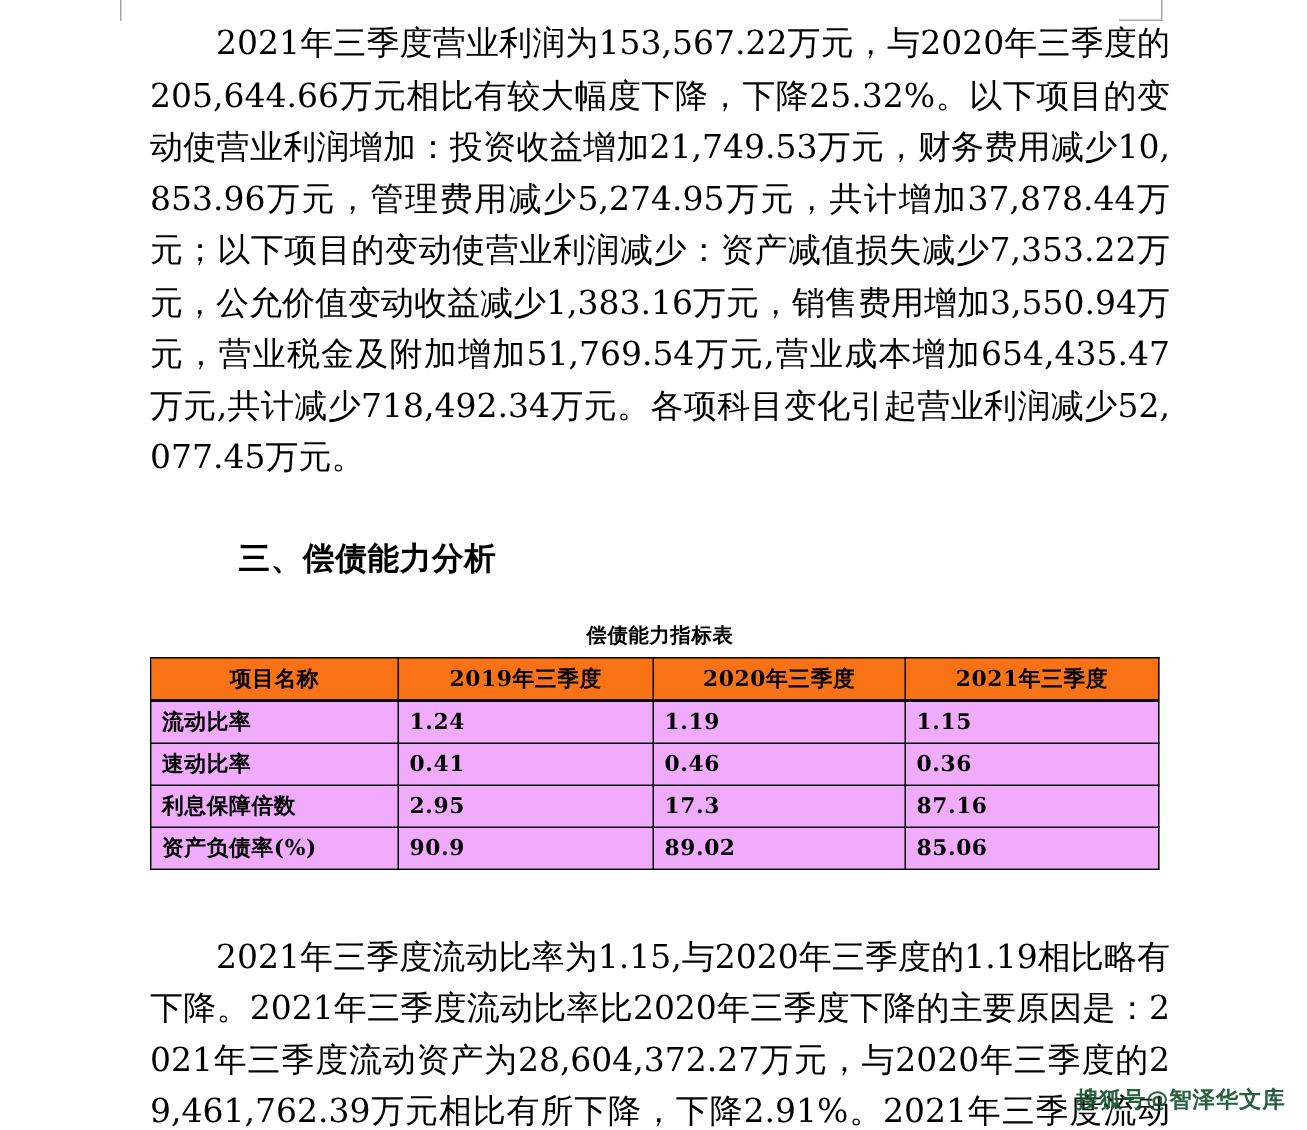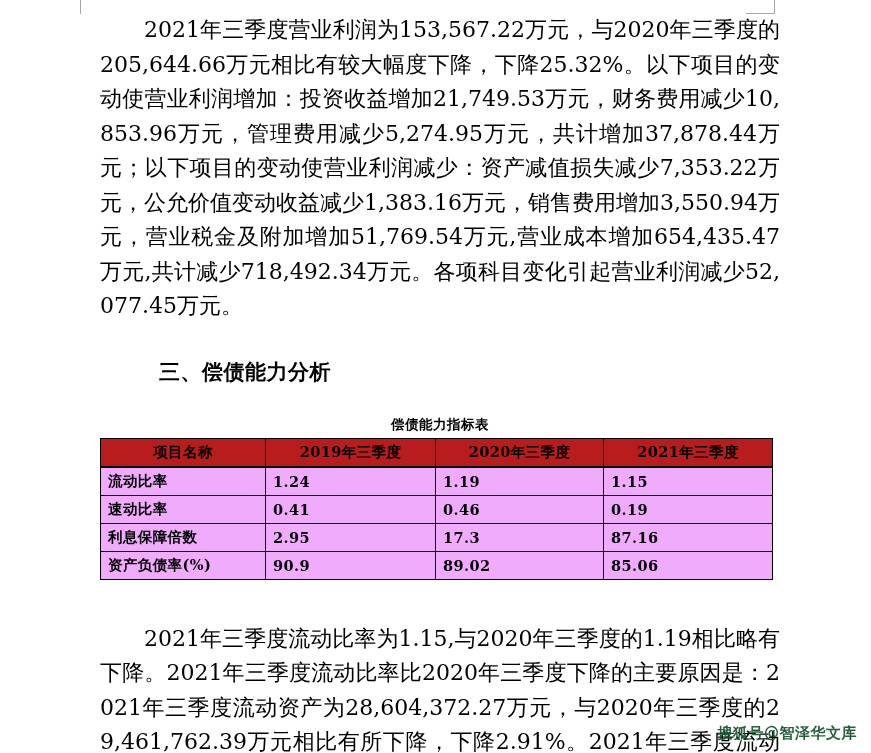--- a/index.html
+++ b/index.html
@@ -107,21 +107,21 @@
   table.ratio-table th,
   table.ratio-table td {
     border: 1px solid #000000;
     height: 27px;
     font-size: 14.5px;
     font-weight: bold;
     padding: 0 7px;
     letter-spacing: 0.4px;
   }
   table.ratio-table thead th {
-    background: #b91c1c;
+    background: #f97316;
     text-align: center;
     font-weight: bold;
     border-bottom: 2px solid #000000;
   }
   table.ratio-table tbody td {
     background: #f0abfc;
     text-align: left;
   }
 
   .spacer-after-table {
@@ -175,21 +175,21 @@
       <tr>
         <td>流动比率</td>
         <td>1.24</td>
         <td>1.19</td>
         <td>1.15</td>
       </tr>
       <tr>
         <td>速动比率</td>
         <td>0.41</td>
         <td>0.46</td>
-        <td>0.19</td>
+        <td>0.36</td>
       </tr>
       <tr>
         <td>利息保障倍数</td>
         <td>2.95</td>
         <td>17.3</td>
         <td>87.16</td>
       </tr>
       <tr>
         <td>资产负债率(%)</td>
         <td>90.9</td>

